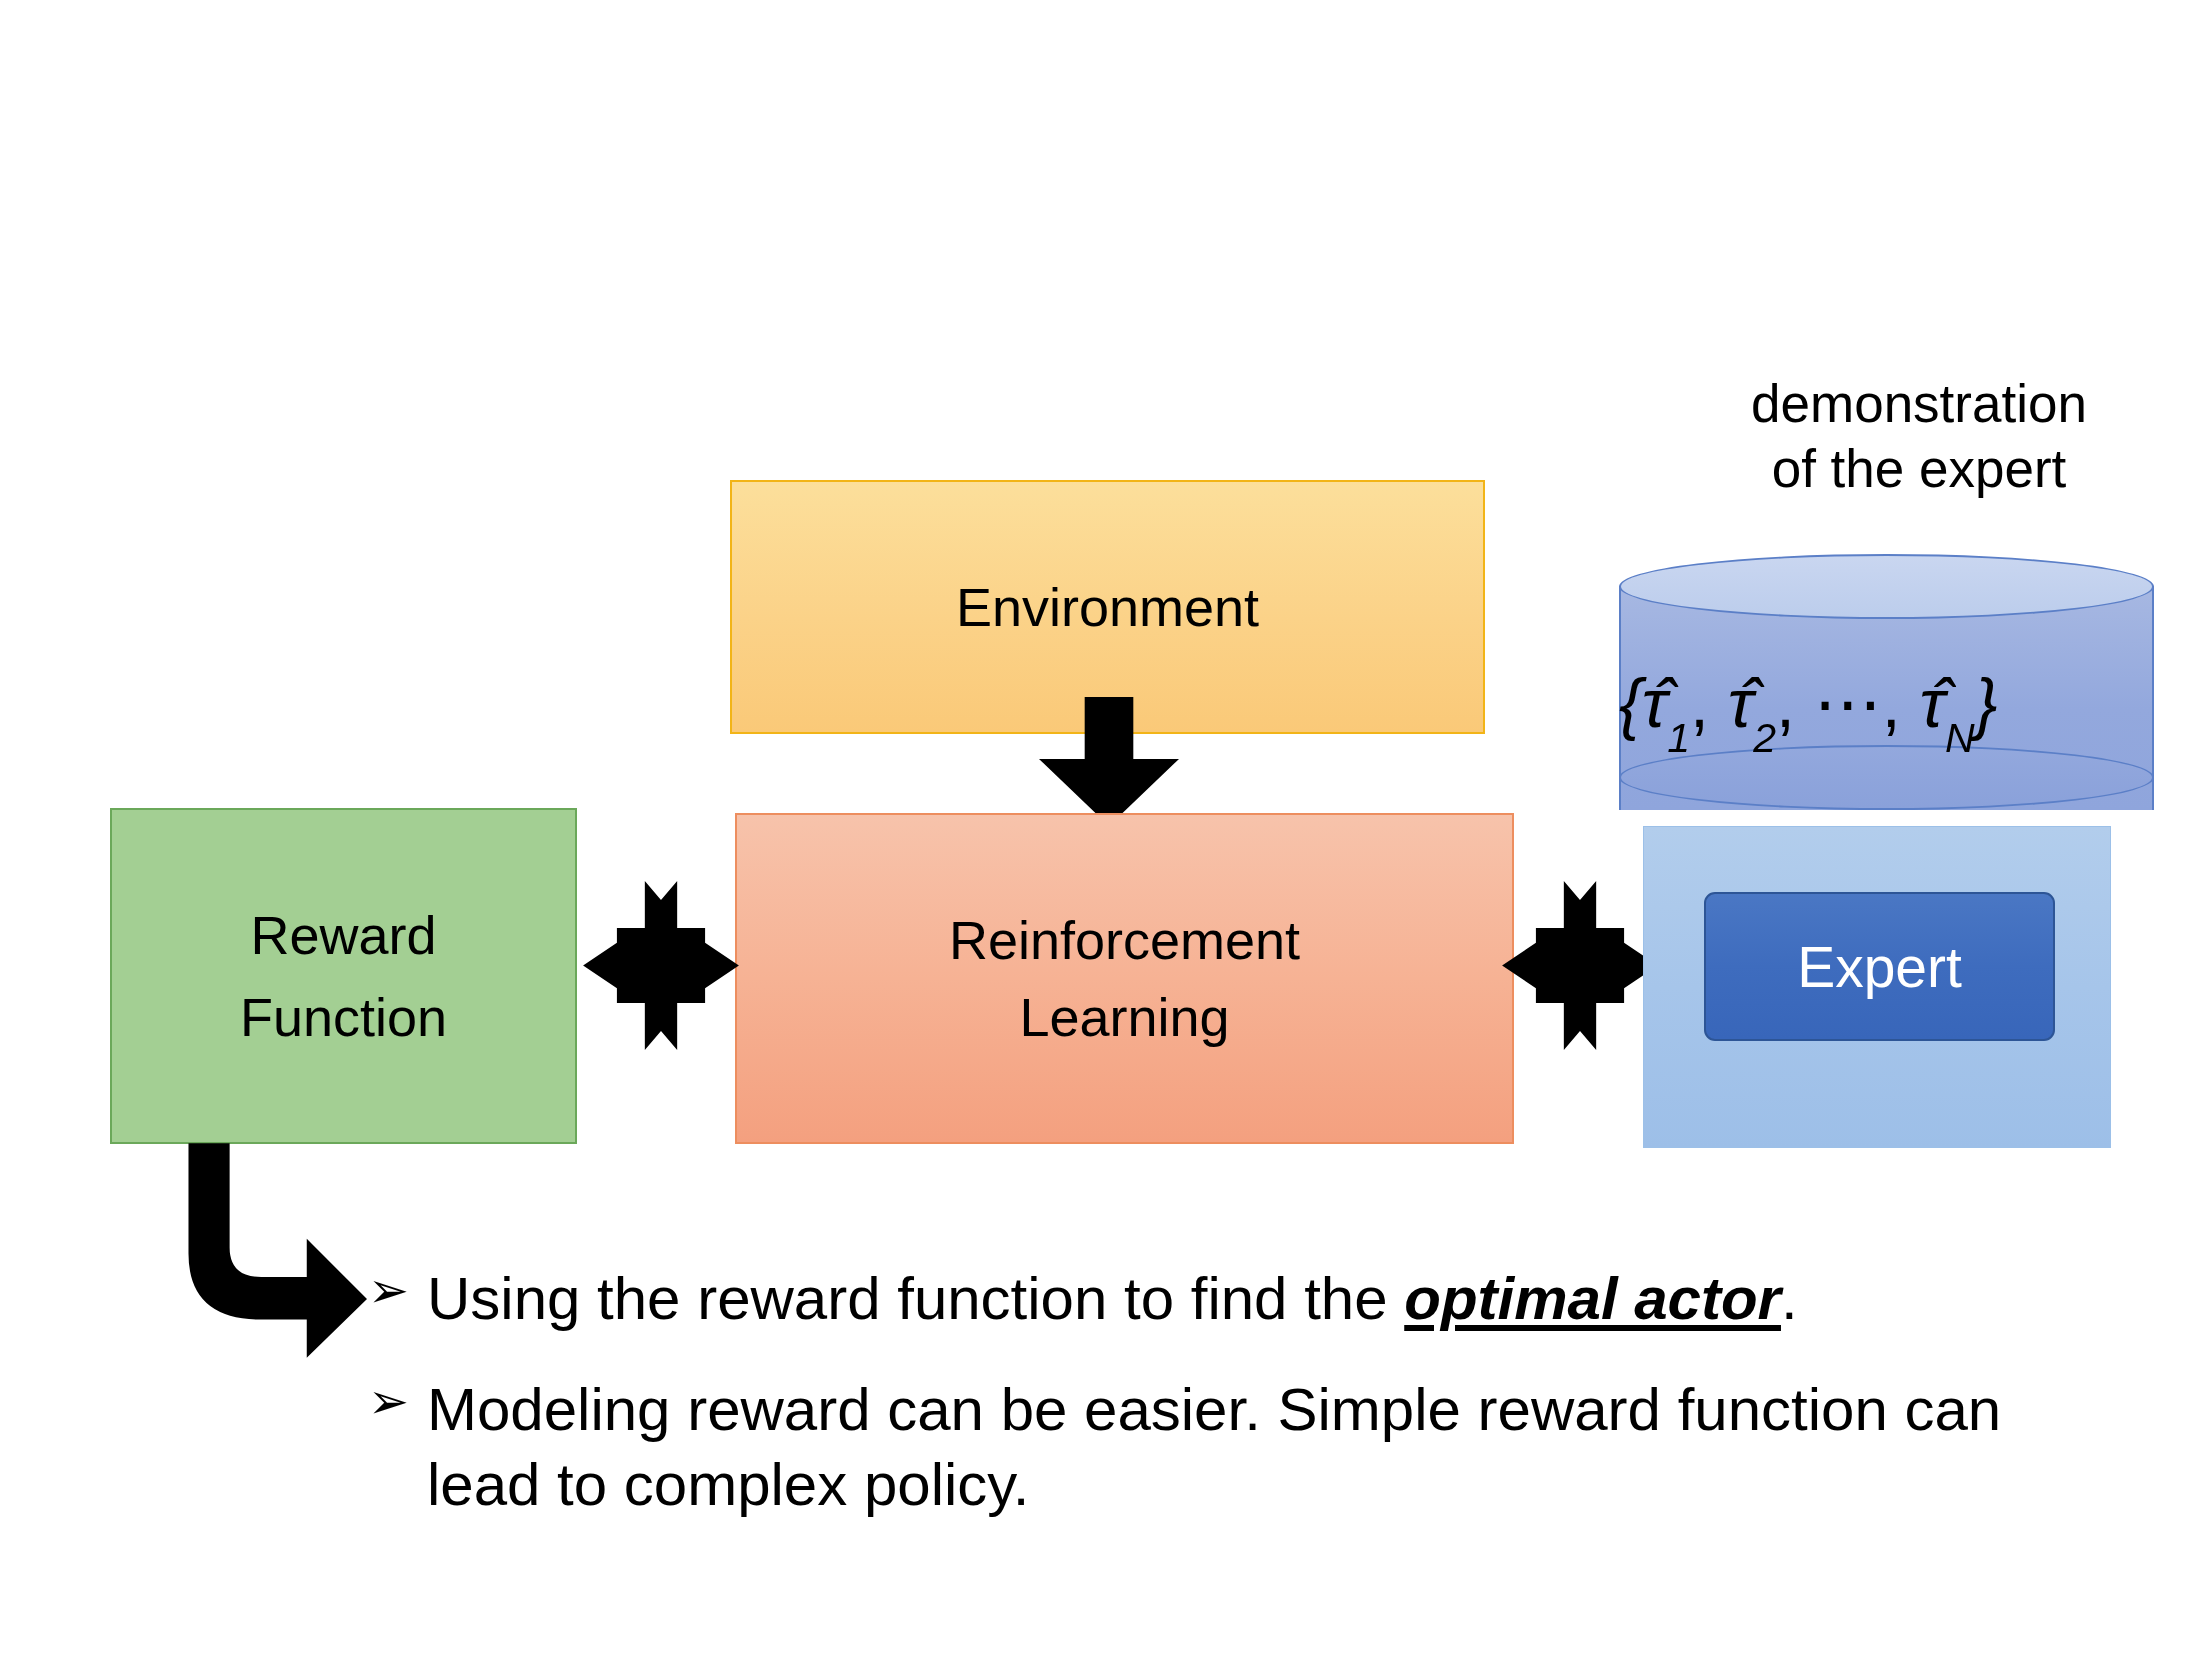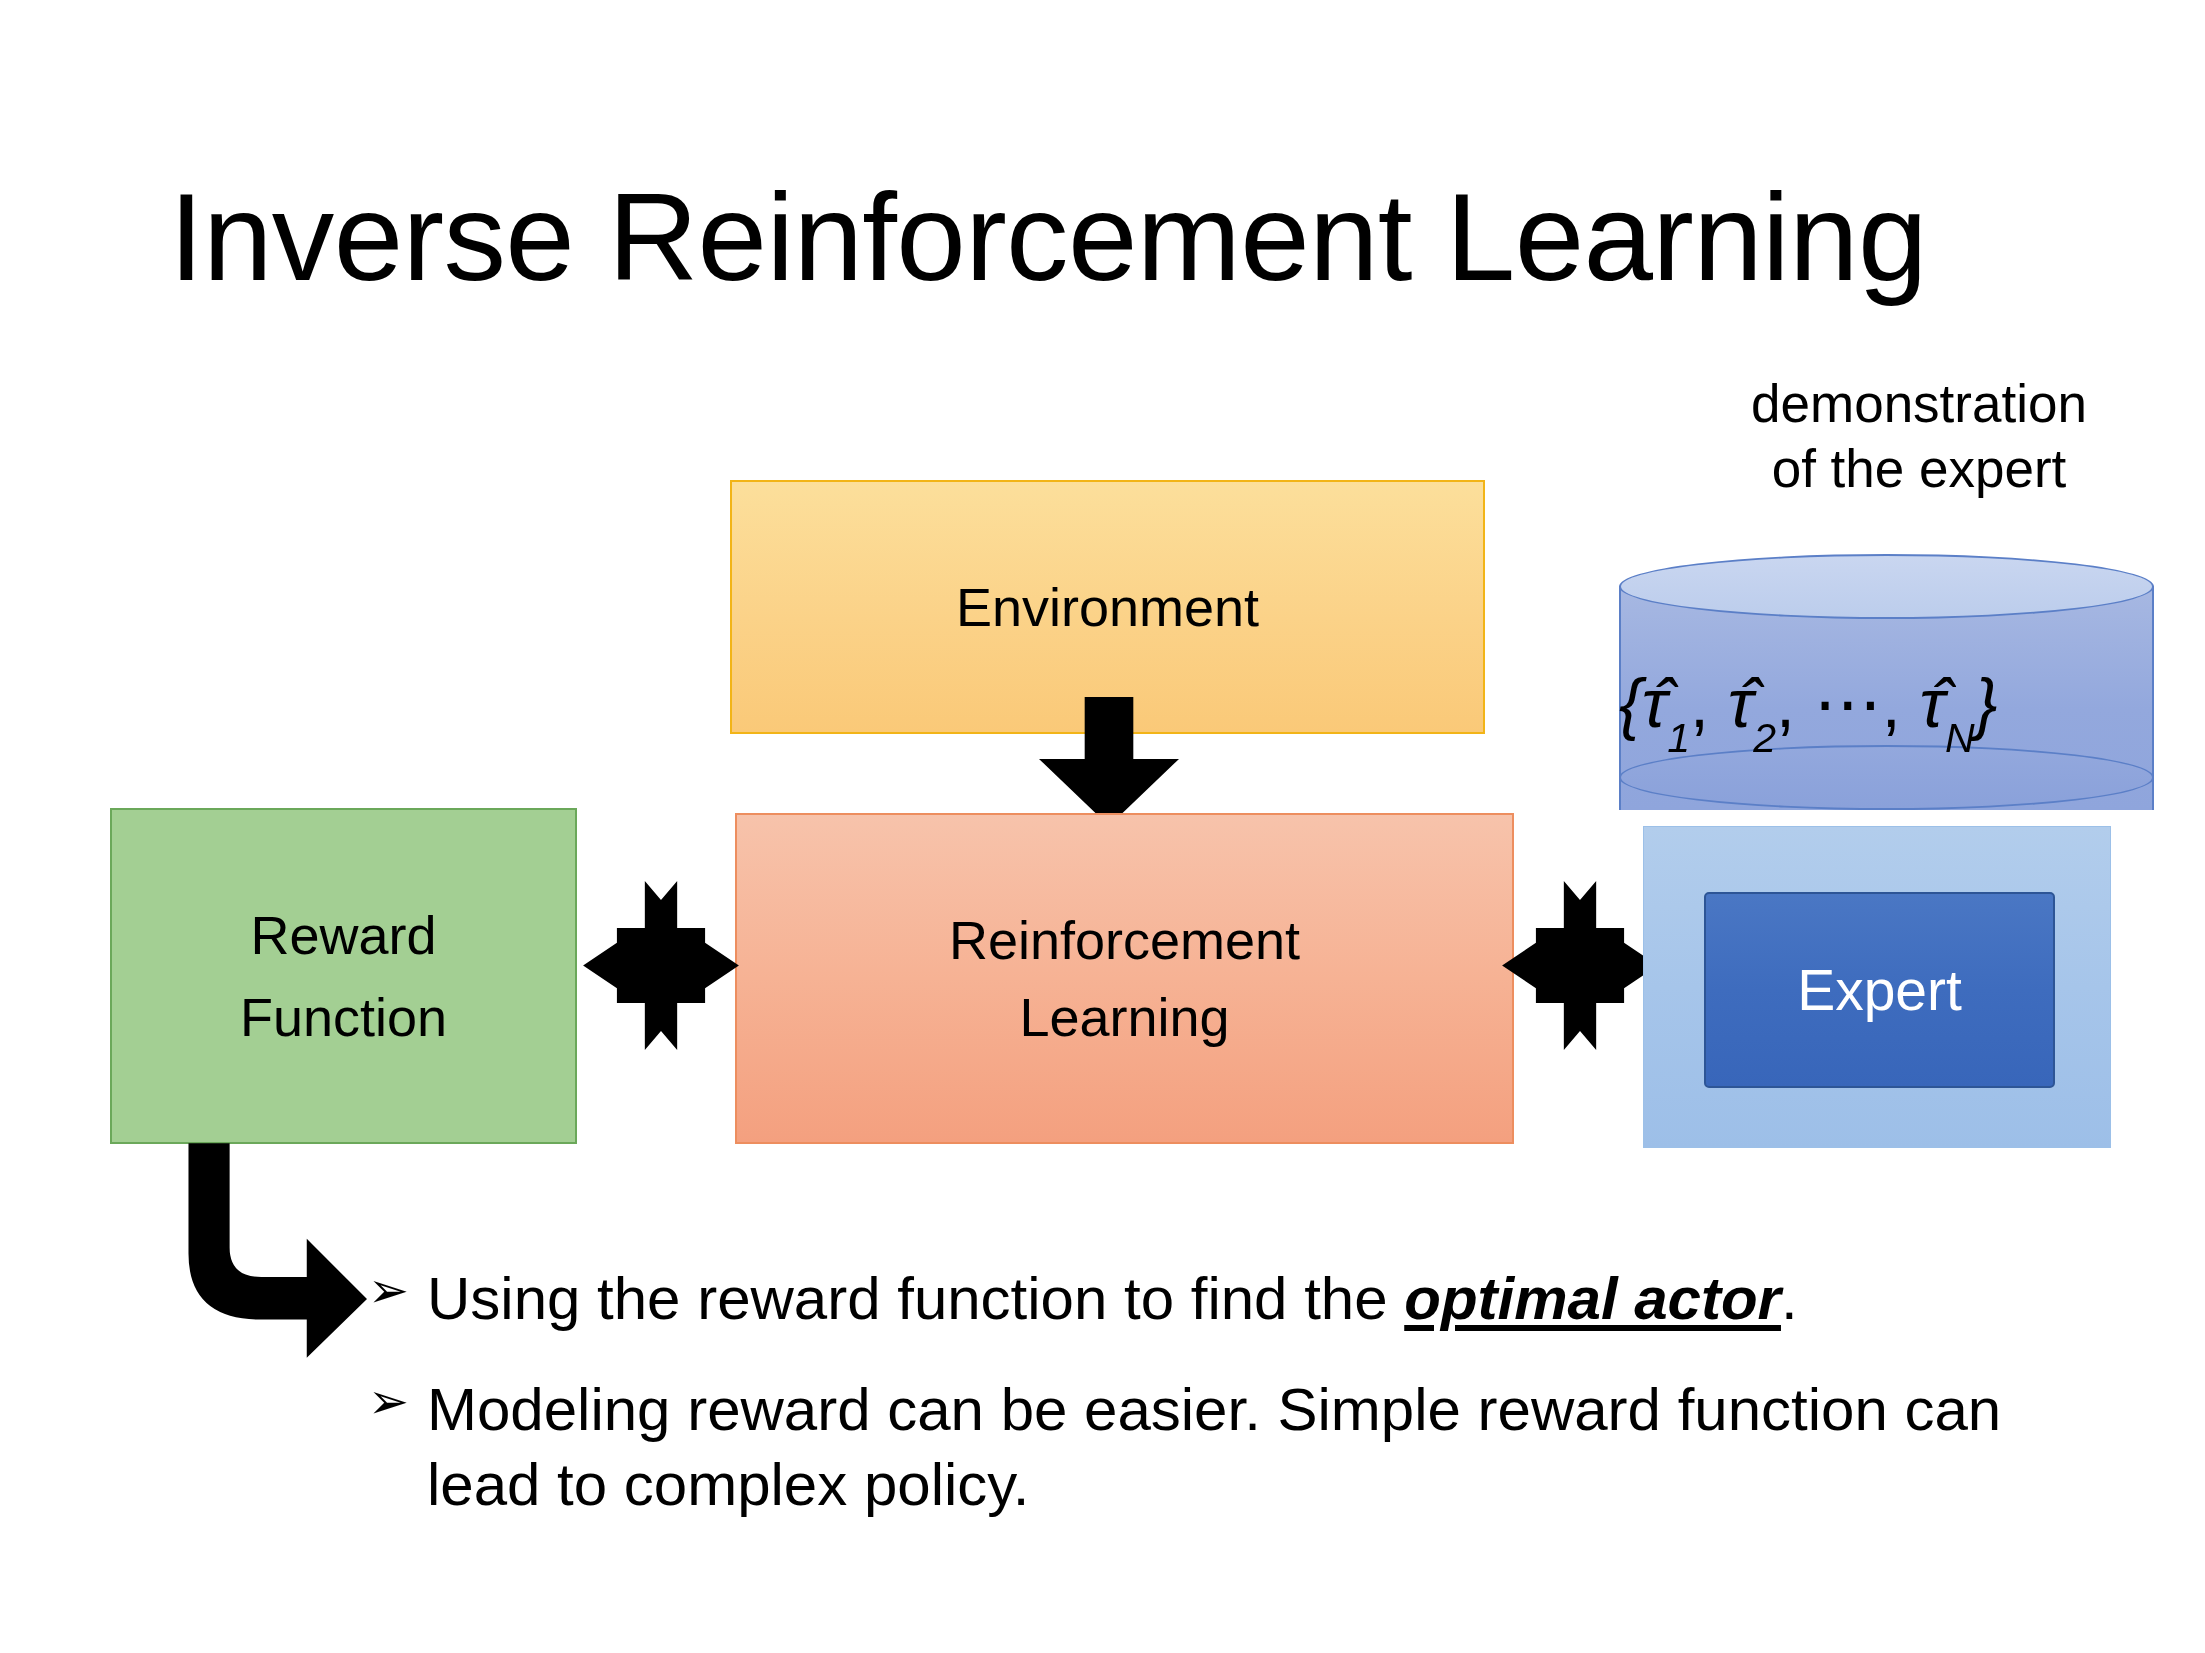--- a/index.html
+++ b/index.html
@@ -53,22 +53,22 @@
            border-radius:50%;
            background:linear-gradient(180deg,#c9d6f0 0%,#bccdec 100%);
            border:2.2px solid #5b7fc7;box-sizing:border-box;}
   .cyl-text{position:absolute;left:0;top:110px;width:535px;text-align:left;
             font-family:Liberation Sans, sans-serif;
             font-style:italic;font-size:68px;color:#000;white-space:nowrap;}
   .cyl-text .sub{font-size:41px;font-style:italic;
                  vertical-align:sub;position:relative;top:10.3px;}
   .cyl-text .up{font-style:normal;}
 
-  .expert-box{position:absolute;left:1704px;top:892px;width:351px;height:196px;
-              border-radius:5px;
+  .expert-box{position:absolute;left:1704px;top:892px;width:351px;height:149px;
+              border-radius:11px;
               background:linear-gradient(180deg,#4a77c4 0%,#3e6cbe 50%,#3866ba 100%);
               border:2.9px solid #2d5596;box-sizing:border-box;
               display:flex;align-items:center;justify-content:center;}
   .expert-label{font-size:57px;color:#ffffff;}
 
   
   .arrow-svg{position:absolute;}
 
   
   .bullets{position:absolute;left:368px;top:1261px;width:1713px;}
@@ -77,21 +77,20 @@
                  width:59px;flex:0 0 59px;}
   .bullet-text{font-size:60px;line-height:1.26;color:#000;}
   .b-em{font-weight:bold;font-style:italic;text-decoration:underline;
         text-underline-offset:5.9px;}
 </style>
 </head>
 <body>
 
 <div class="slide">
 
-  <div class="title">Inverse Reinforcement Learning</div>
 
   <div class="box env-box">
     <span class="env-label">Environment</span>
   </div>
 
   <svg class="arrow-svg" style="left:1039px;top:697px;" width="140" height="129" viewBox="0 0 190 175">
     <polygon points="62,0 128,0 128,84 190,84 95,175 0,84 62,84" fill="#000000"></polygon>
   </svg>
 
   <div class="box rl-box">

